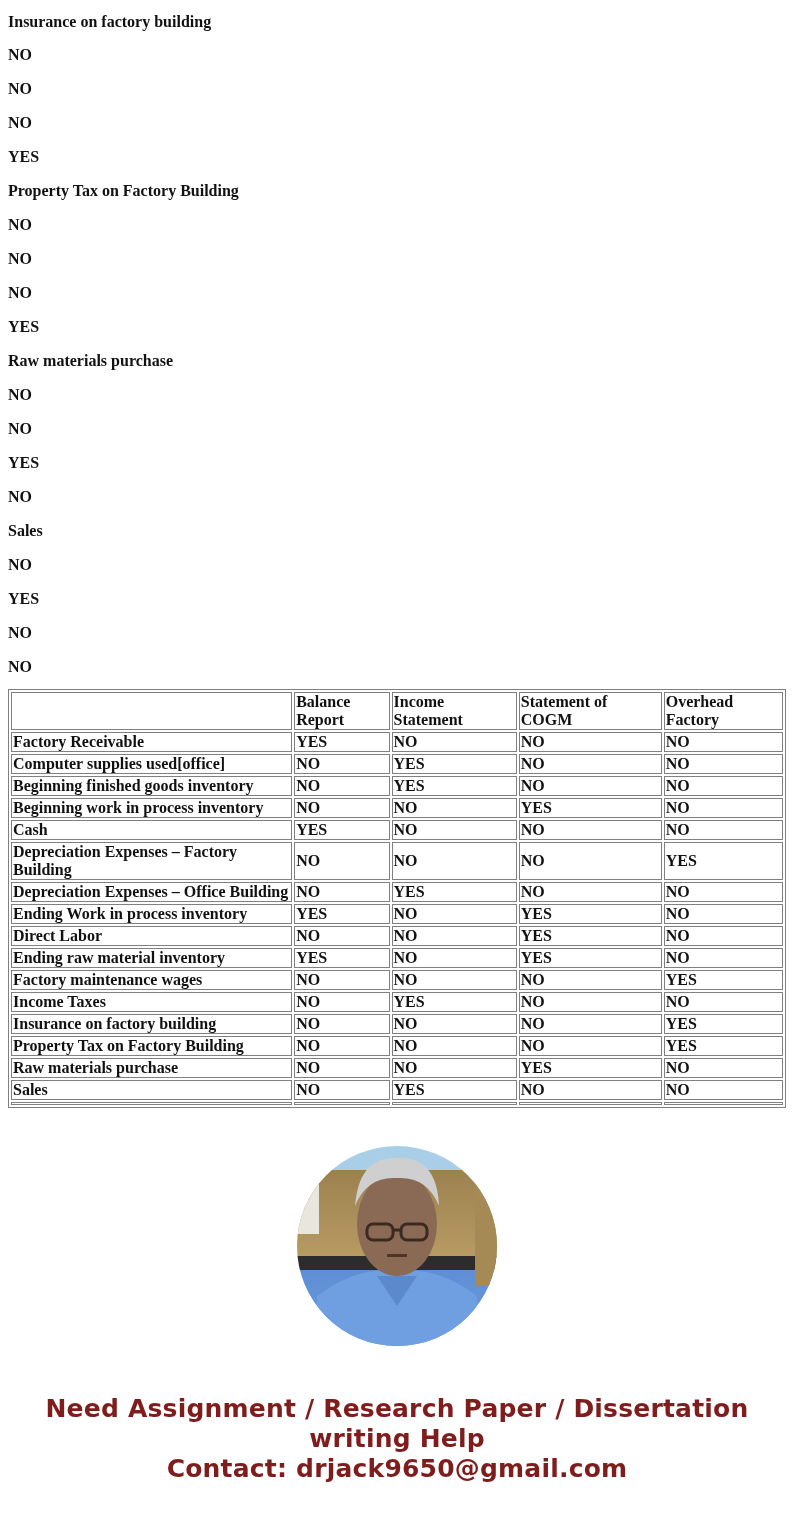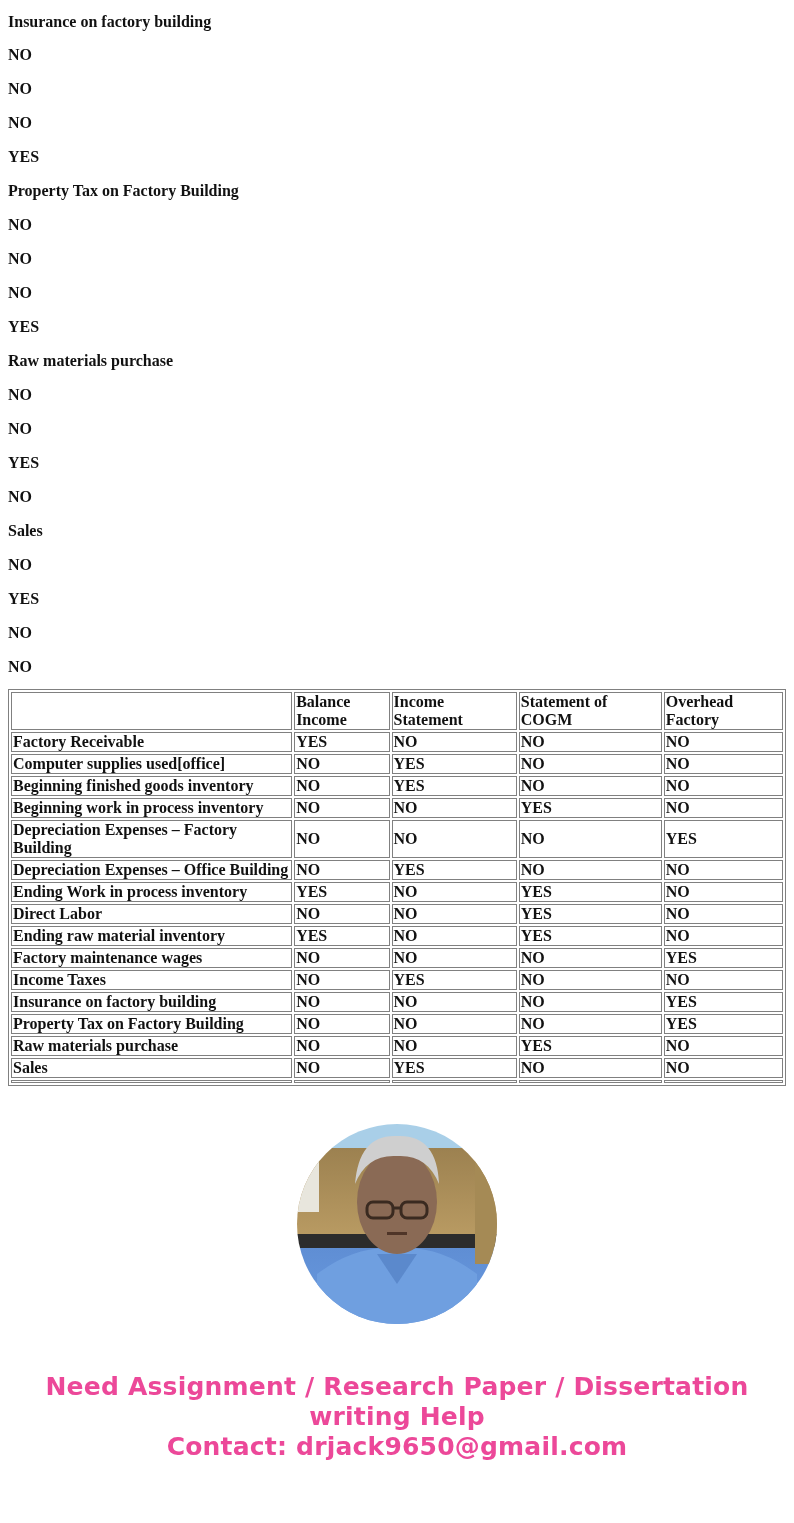--- a/index.html
+++ b/index.html
@@ -43,21 +43,21 @@
       background: linear-gradient(#a9cfe8 0%, #a9cfe8 12%, #9c8150 12%, #b89a62 55%, #2c2c2c 55%, #2c2c2c 62%, #5f8ed4 62%, #6a9be0 100%);
     }
     .avatar svg { position: absolute; left: 0; top: 0; }
     .promo {
       margin-top: 48px;
       text-align: center;
       font-family: "DejaVu Sans", sans-serif;
       font-weight: bold;
       font-size: 25px;
       line-height: 30px;
-      color: #ec4899;
+      color: #7f1d1d;
       letter-spacing: 0.2px;
     }
   </style>
 </head>
 <body>
 
 <div id="list">
     <p class="para">Insurance on factory building</p>
     <p class="para">NO</p>
     <p class="para">NO</p>
@@ -77,21 +77,21 @@
     <p class="para">NO</p>
     <p class="para">YES</p>
     <p class="para">NO</p>
     <p class="para">NO</p>
   </div>
 
 <table class="grid">
   <thead>
     <tr>
       <td class="col-item"></td>
-      <td class="col-bs">Balance Income</td>
+      <td class="col-bs">Balance Report</td>
       <td class="col-is">Income Statement</td>
       <td class="col-cogm">Statement of COGM</td>
       <td class="col-oh">Overhead Factory</td>
     </tr>
   </thead>
   <tbody id="tbody">
       <tr>
         <td>Factory Receivable</td>
         <td>YES</td>
         <td>NO</td>
@@ -110,20 +110,27 @@
         <td>NO</td>
         <td>YES</td>
         <td>NO</td>
         <td>NO</td>
       </tr>
       <tr>
         <td>Beginning work in process inventory</td>
         <td>NO</td>
         <td>NO</td>
         <td>YES</td>
+        <td>NO</td>
+      </tr>
+      <tr>
+        <td>Cash</td>
+        <td>YES</td>
+        <td>NO</td>
+        <td>NO</td>
         <td>NO</td>
       </tr>
       <tr>
         <td>Depreciation Expenses – Factory Building</td>
         <td>NO</td>
         <td>NO</td>
         <td>NO</td>
         <td>YES</td>
       </tr>
       <tr>

